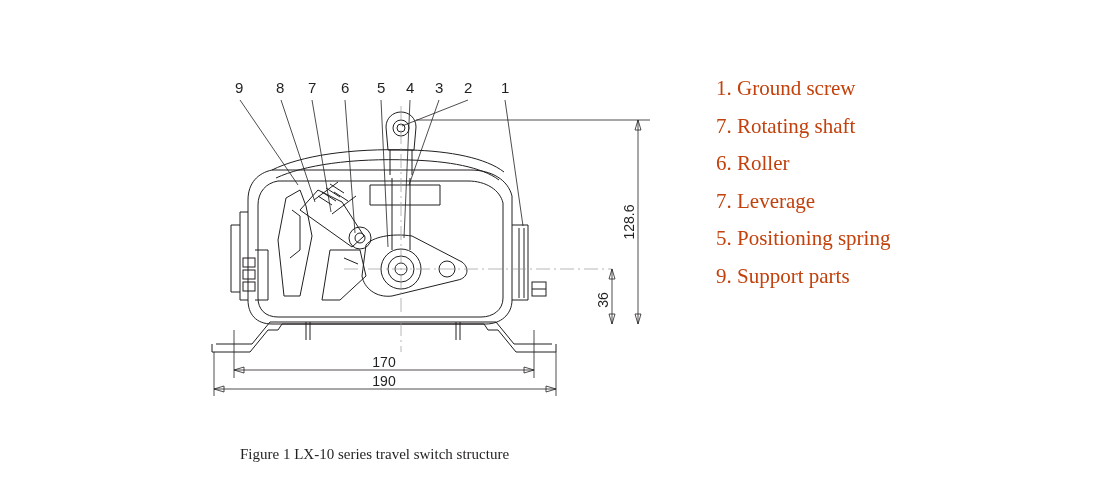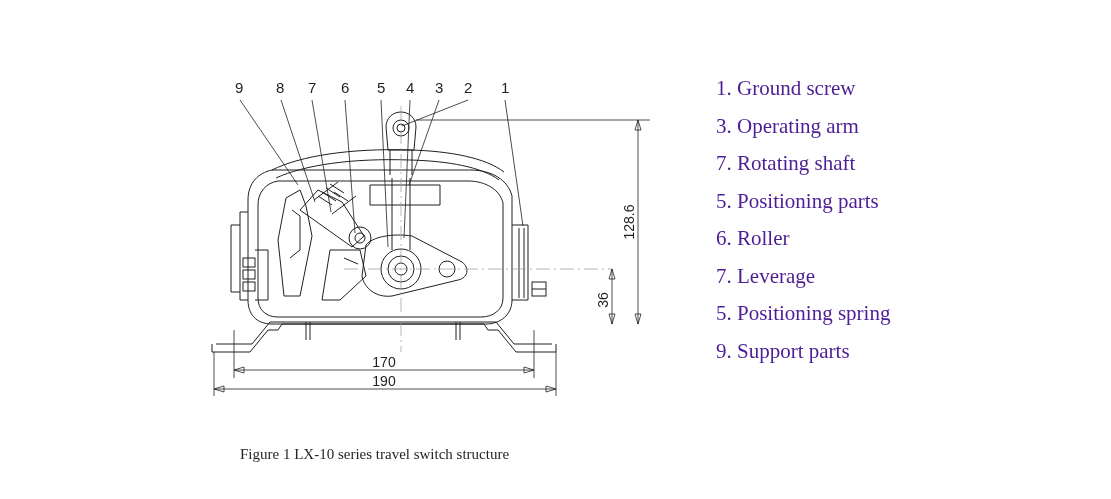--- a/index.html
+++ b/index.html
@@ -37,21 +37,21 @@
   #legend {
     position: absolute;
     left: 716px;
     top: 70px;
     width: 360px;
   }
   .legend-item {
     font-family: "Liberation Serif", serif;
     font-size: 21px;
     line-height: 37.5px;
-    color: #4c1d95;
+    color: #c2410c;
     white-space: nowrap;
   }
 
   
   #caption {
     position: absolute;
     left: 240px;
     top: 446px;
     font-family: "Liberation Serif", serif;
     font-size: 15px;
@@ -274,23 +274,21 @@
         <path class="ln-thin" d="M214 389 L224 386 L224 392 Z" fill="#231f20"></path>
         <path class="ln-thin" d="M556 389 L546 386 L546 392 Z" fill="#231f20"></path>
         <text class="dim-text" x="384" y="386" text-anchor="middle">190</text>
       </g>
 
     </svg>
   </div>
 
   <div id="legend">
     <div class="legend-item">1. Ground screw</div>
-    <div class="legend-item">3. Operating arm</div>
     <div class="legend-item">7. Rotating shaft</div>
-    <div class="legend-item">5. Positioning parts</div>
     <div class="legend-item">6. Roller</div>
     <div class="legend-item">7. Leverage</div>
     <div class="legend-item">5. Positioning spring</div>
     <div class="legend-item">9. Support parts</div>
   </div>
 
   <div id="caption">Figure 1 LX-10 series travel switch structure</div>
 
 </div>
 

